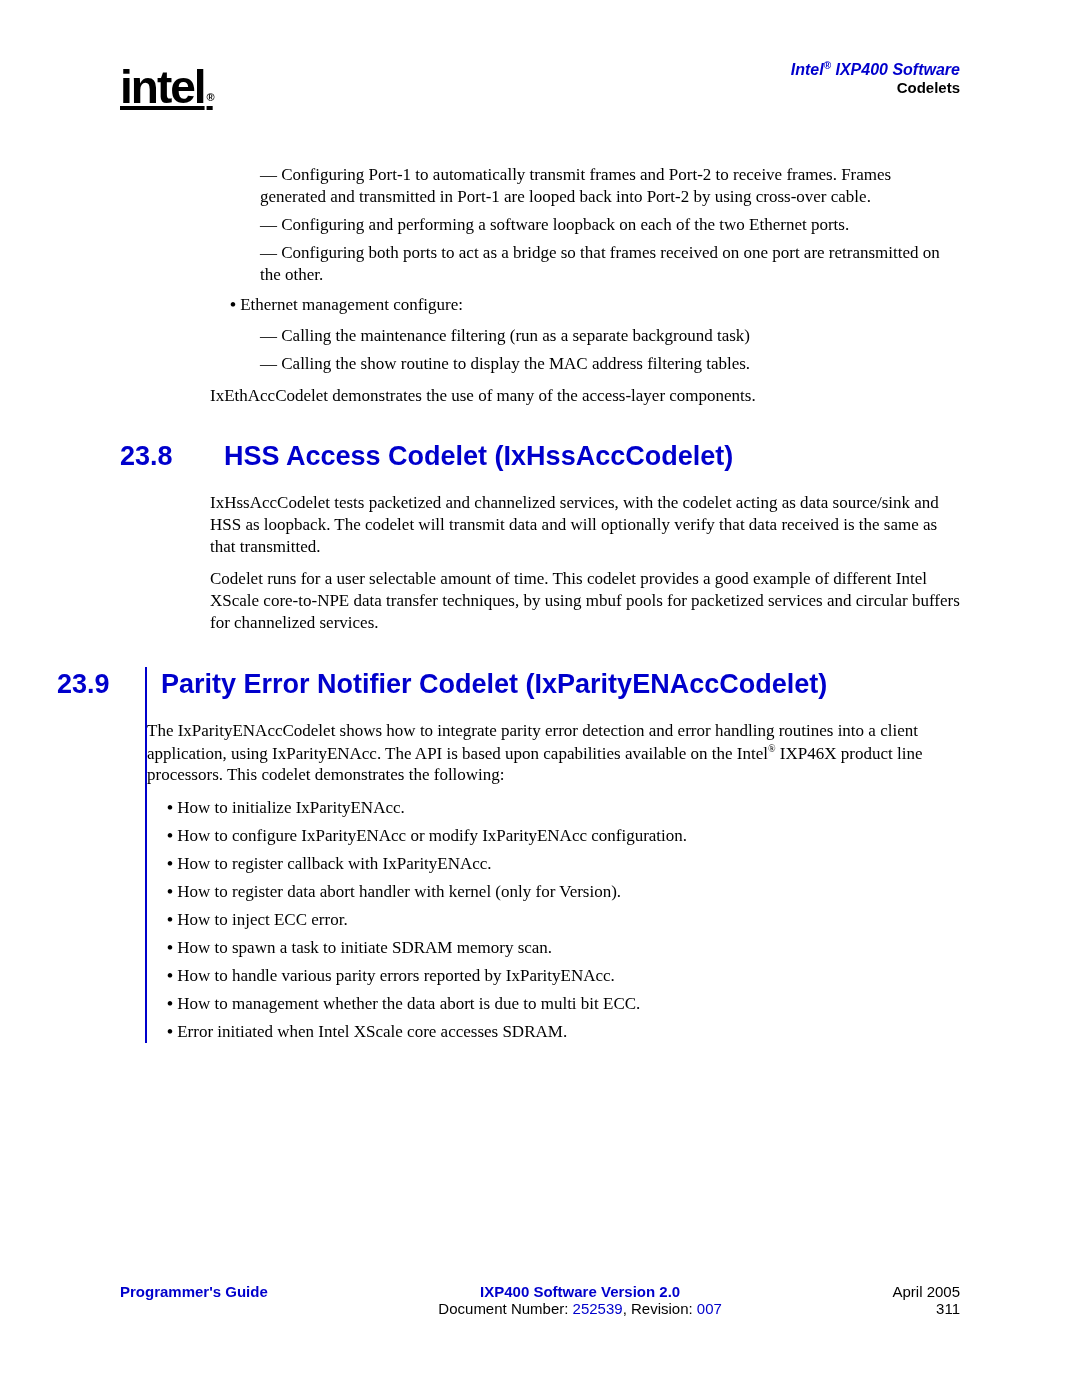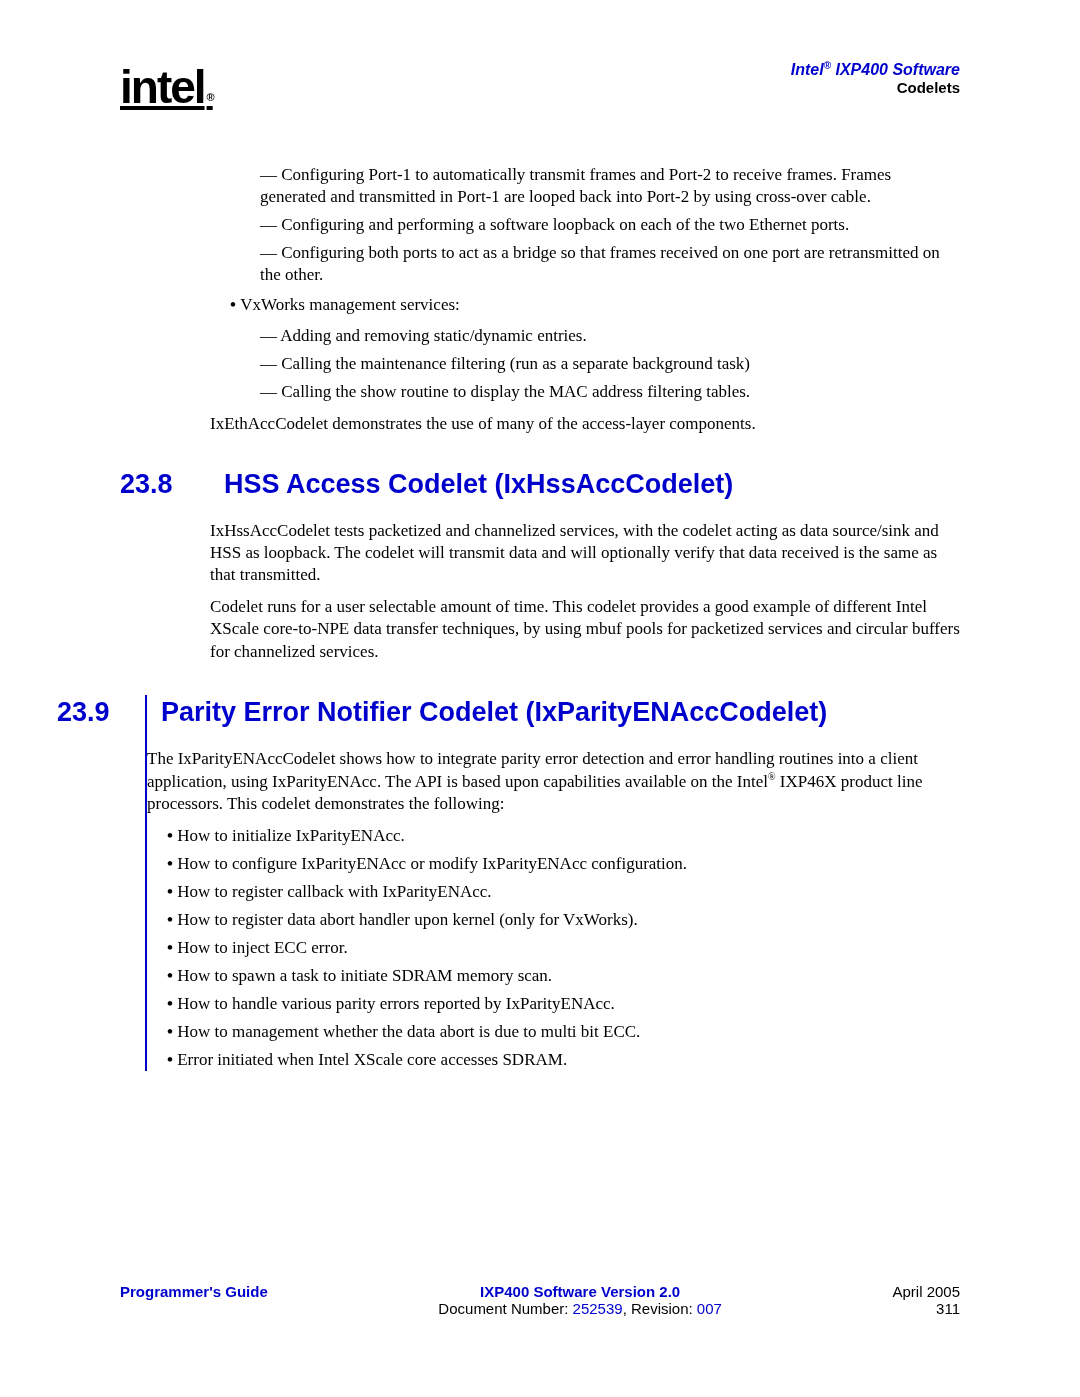--- a/index.html
+++ b/index.html
@@ -132,23 +132,22 @@
   <div class="content">
 
     <ul class="dash-list">
       <li><span>Configuring Port-1 to automatically transmit frames and Port-2 to receive frames. Frames generated and transmitted in Port-1 are looped back into Port-2 by using cross-over cable.</span></li>
       <li><span>Configuring and performing a software loopback on each of the two Ethernet ports.</span></li>
       <li><span>Configuring both ports to act as a bridge so that frames received on one port are retransmitted on the other.</span></li>
     </ul>
 
     <ul class="bullet-list">
       <li>
-        <span>VxWorks management services:</span>
+        <span>Ethernet management configure:</span>
         <ul class="dash-list" style="margin-left:30px; margin-top:8px;">
-          <li><span>Adding and removing static/dynamic entries.</span></li>
           <li><span>Calling the maintenance filtering (run as a separate background task)</span></li>
           <li><span>Calling the show routine to display the MAC address filtering tables.</span></li>
         </ul>
       </li>
     </ul>
 
     <p class="para">IxEthAccCodelet demonstrates the use of many of the access-layer components.</p>
 
     <div class="section-row">
       <div class="section-num">23.8</div>
@@ -165,21 +164,21 @@
       </div>
 
       <p class="para">
         <span>The IxParityENAccCodelet shows how to integrate parity error detection and error handling routines into a client application, using IxParityENAcc. The API is based upon capabilities available on the Intel</span><sup class="reg-inline">®</sup><span> IXP46X product line processors. This codelet demonstrates the following:</span>
       </p>
 
       <ul class="bullet-list">
         <li><span>How to initialize IxParityENAcc.</span></li>
         <li><span>How to configure IxParityENAcc or modify IxParityENAcc configuration.</span></li>
         <li><span>How to register callback with IxParityENAcc.</span></li>
-        <li><span>How to register data abort handler upon kernel (only for VxWorks).</span></li>
+        <li><span>How to register data abort handler with kernel (only for Version).</span></li>
         <li><span>How to inject ECC error.</span></li>
         <li><span>How to spawn a task to initiate SDRAM memory scan.</span></li>
         <li><span>How to handle various parity errors reported by IxParityENAcc.</span></li>
         <li><span>How to management whether the data abort is due to multi bit ECC.</span></li>
         <li><span>Error initiated when Intel XScale core accesses SDRAM.</span></li>
       </ul>
     </div>
 
   </div>
 </div>

